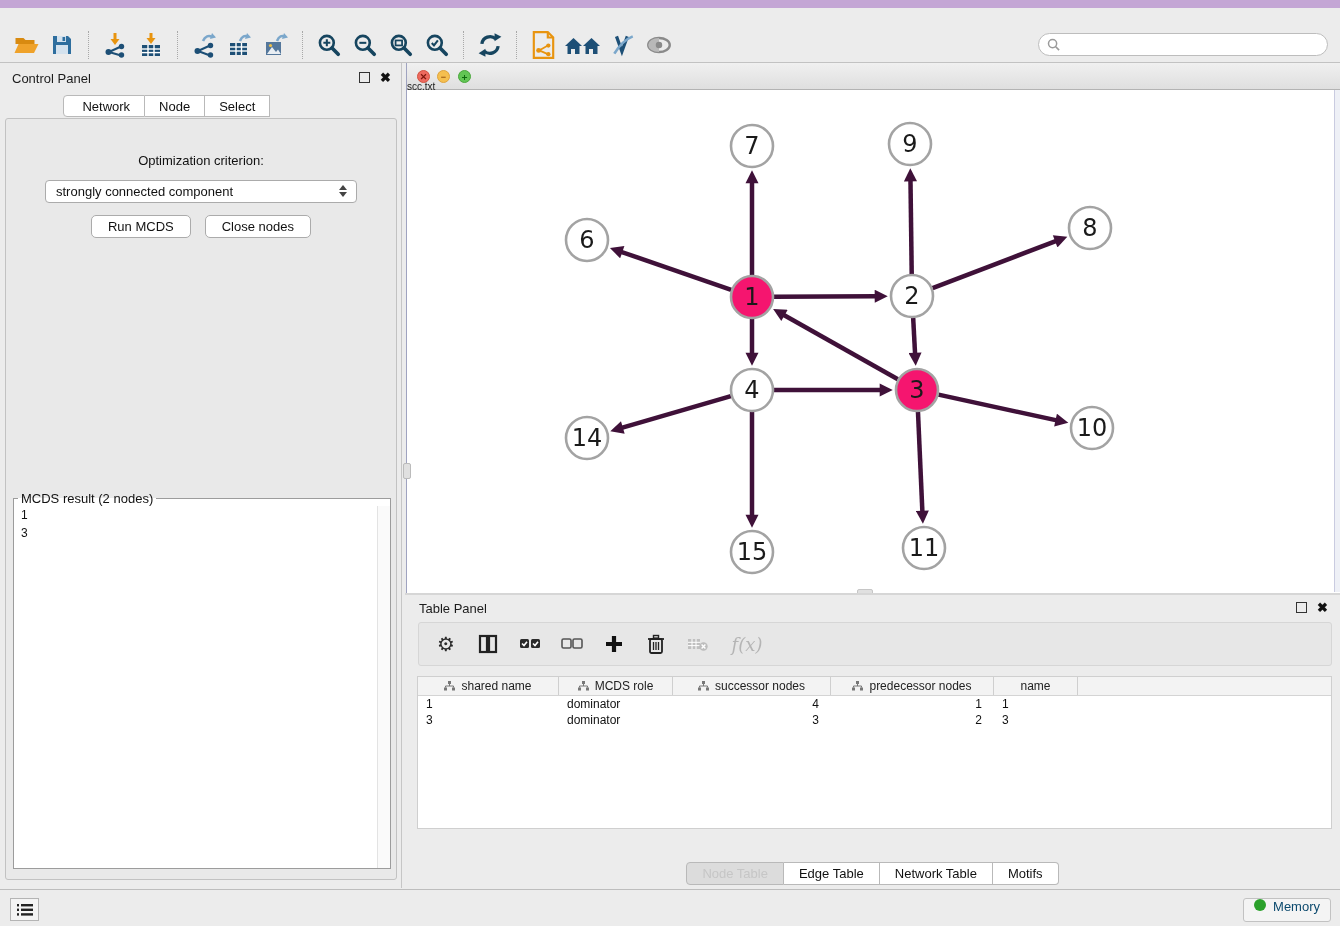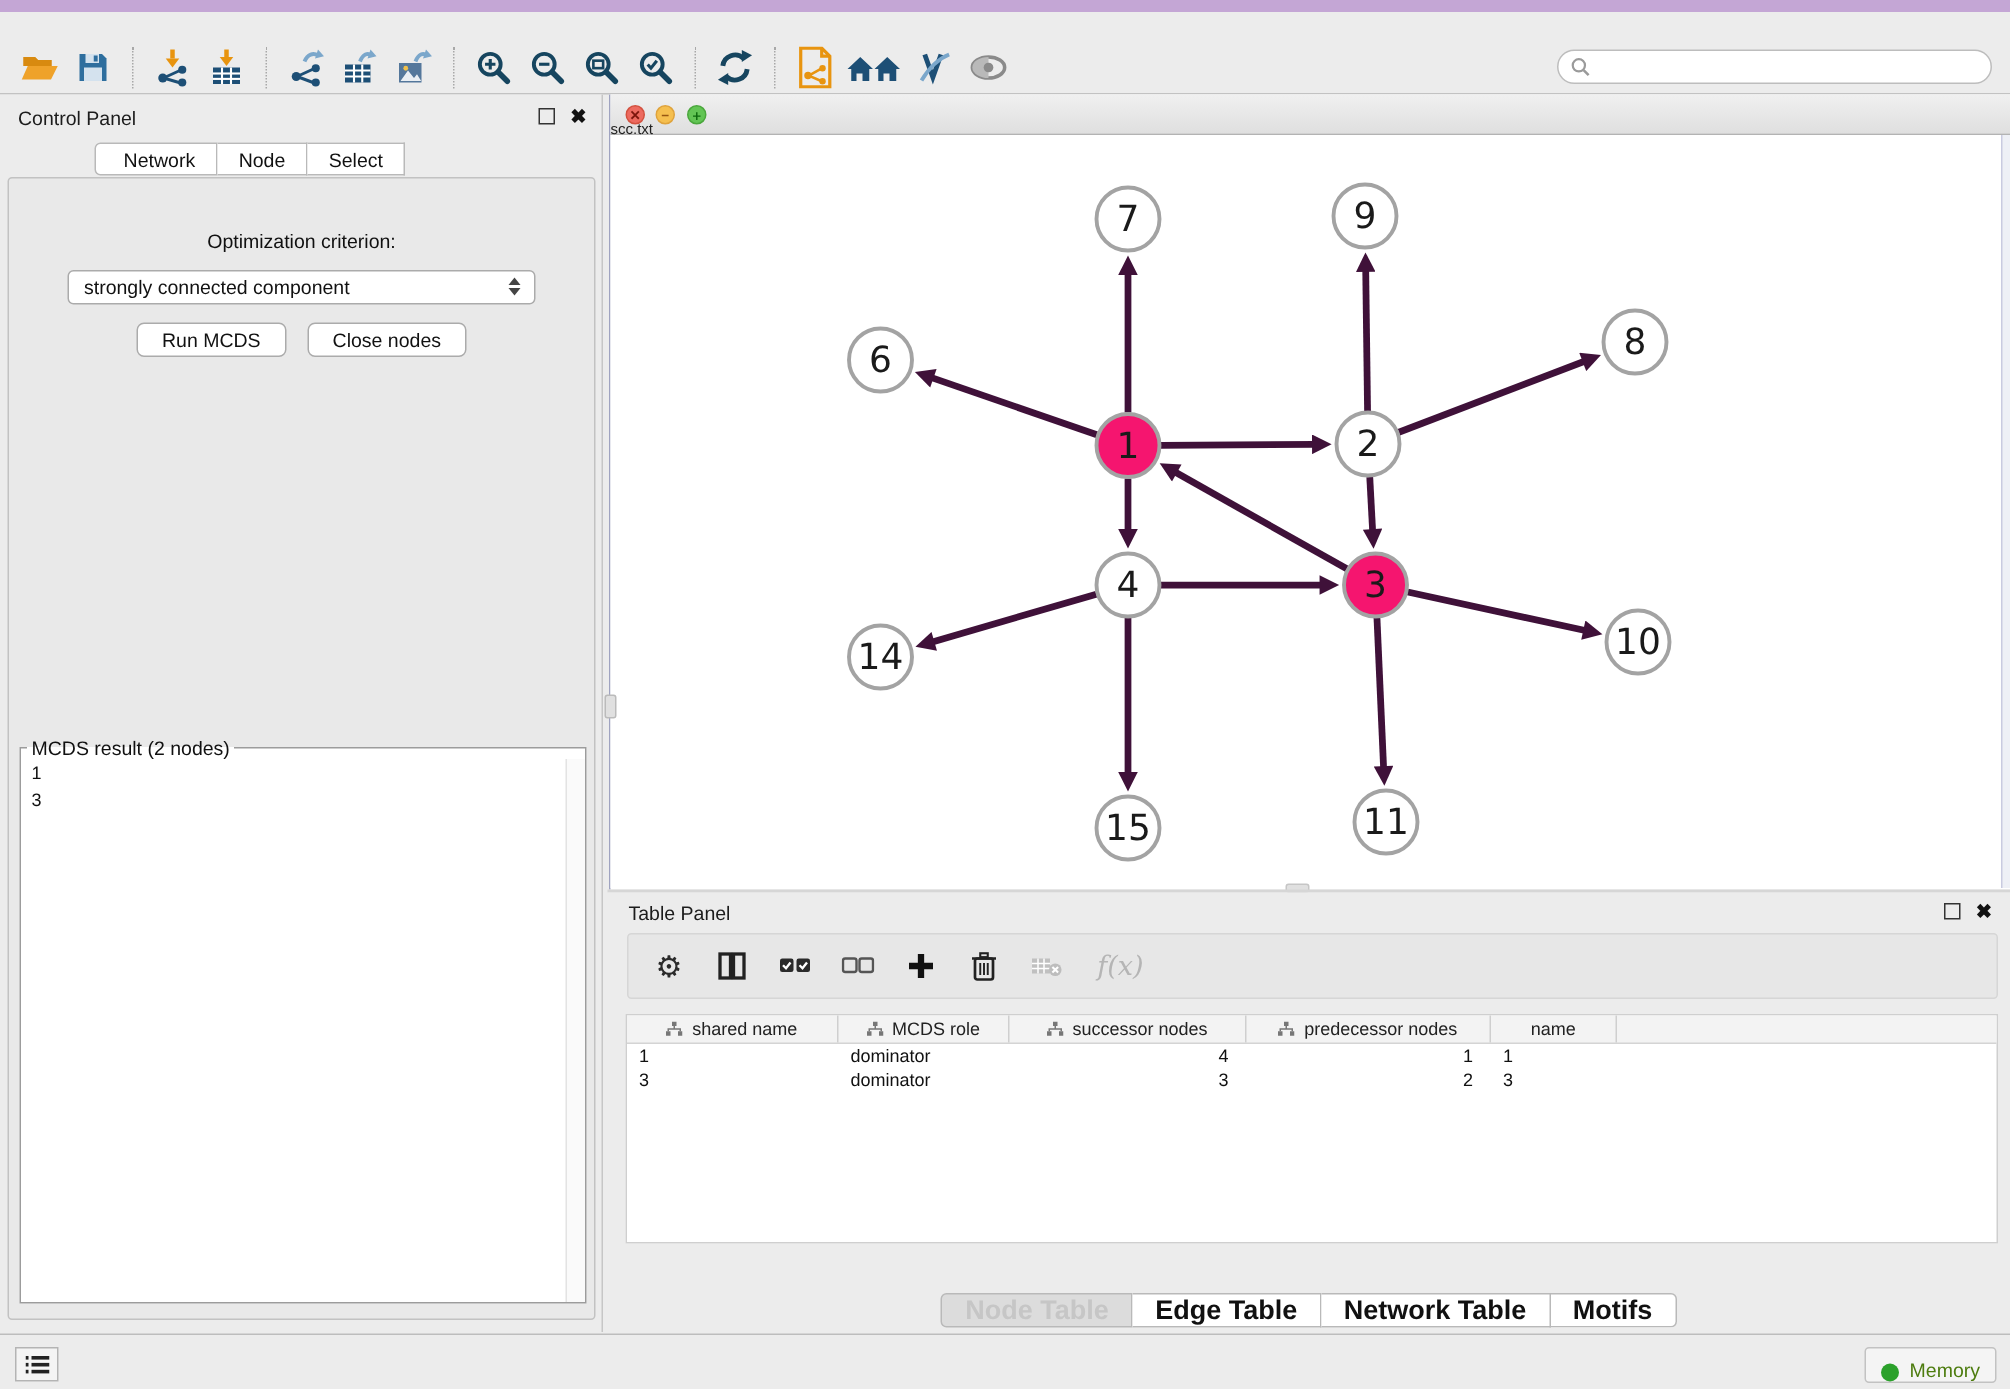--- a/index.html
+++ b/index.html
@@ -68,29 +68,29 @@
   .tp-toolbar { position:absolute; left:13px; top:27px; width:914px; height:44px; background:#e7e7e7; border:1px solid #d6d6d6; border-radius:3px; display:flex; align-items:center; gap:16px; padding-left:14px; }
   .tp-tool { display:flex; align-items:center; justify-content:center; width:26px; height:26px; }
   .gear-glyph { font-size:20px; color:#2b2b2b; font-family:"DejaVu Sans",sans-serif; }
   .fx-glyph { font-family:"DejaVu Serif",serif; font-style:italic; font-size:18px; color:#b5b5b5; }
   .tbl-wrap { position:absolute; left:12px; top:81px; width:915px; height:153px; background:#fff; border:1px solid #cfcfcf; }
   .tbl-head { display:flex; height:19px; background:#f3f3f3; border-bottom:1px solid #d4d4d4; }
   .th-cell { display:flex; align-items:center; justify-content:center; gap:6px; font-size:12px; color:#222; border-right:1px solid #cfcfcf; }
   .tbl-row { display:flex; height:16px; }
   .td-cell { font-size:12px; color:#111; line-height:16px; }
   .tp-tabs { position:absolute; left:0; top:267px; width:935px; display:flex; justify-content:center; }
-  .ttab { height:23px; padding:0 15px; font-size:18px; font-weight:bold; display:flex; align-items:center; background:#fff; border:1px solid #b9b9b9; border-left:none; color:#111; }
+  .ttab { height:23px; padding:0 15px; font-size:13px; font-weight:normal; display:flex; align-items:center; background:#fff; border:1px solid #b9b9b9; border-left:none; color:#111; }
   .ttab:first-child { border-left:1px solid #b9b9b9; border-radius:4px 0 0 4px; }
   .ttab.last { border-radius:0 4px 4px 0; }
   .ttab.active { background:#dcdcdc; color:#c6c6c6; }
 
   
   .statusbar { position:absolute; left:0; top:889px; width:1340px; height:37px; background:#ececec; border-top:1px solid #bdbdbd; }
   .sb-left-btn { position:absolute; left:10px; top:8px; width:29px; height:23px; background:#f4f4f4; border:1px solid #b4b4b4; display:flex; align-items:center; justify-content:center; }
-  .sb-mem-btn { position:absolute; right:9px; top:8px; height:24px; padding:0 10px; background:#f4f4f4; border:1px solid #c2c2c2; border-radius:3px; display:flex; align-items:flex-end; gap:7px; font-size:13px; color:#4d7c0f; }
+  .sb-mem-btn { position:absolute; right:9px; top:8px; height:24px; padding:0 10px; background:#f4f4f4; border:1px solid #c2c2c2; border-radius:3px; display:flex; align-items:flex-start; gap:7px; font-size:13px; color:#0c4a6e; }
   .mem-dot { width:12px; height:12px; border-radius:50%; background:#2ba12b; }
 
   .divider-h { position:absolute; left:405px; top:593px; width:935px; height:2px; background:#d6d6d6; }
 </style>
 </head>
 <body>
 
 <div class="app">
 
   <div class="mac-strip"></div>

